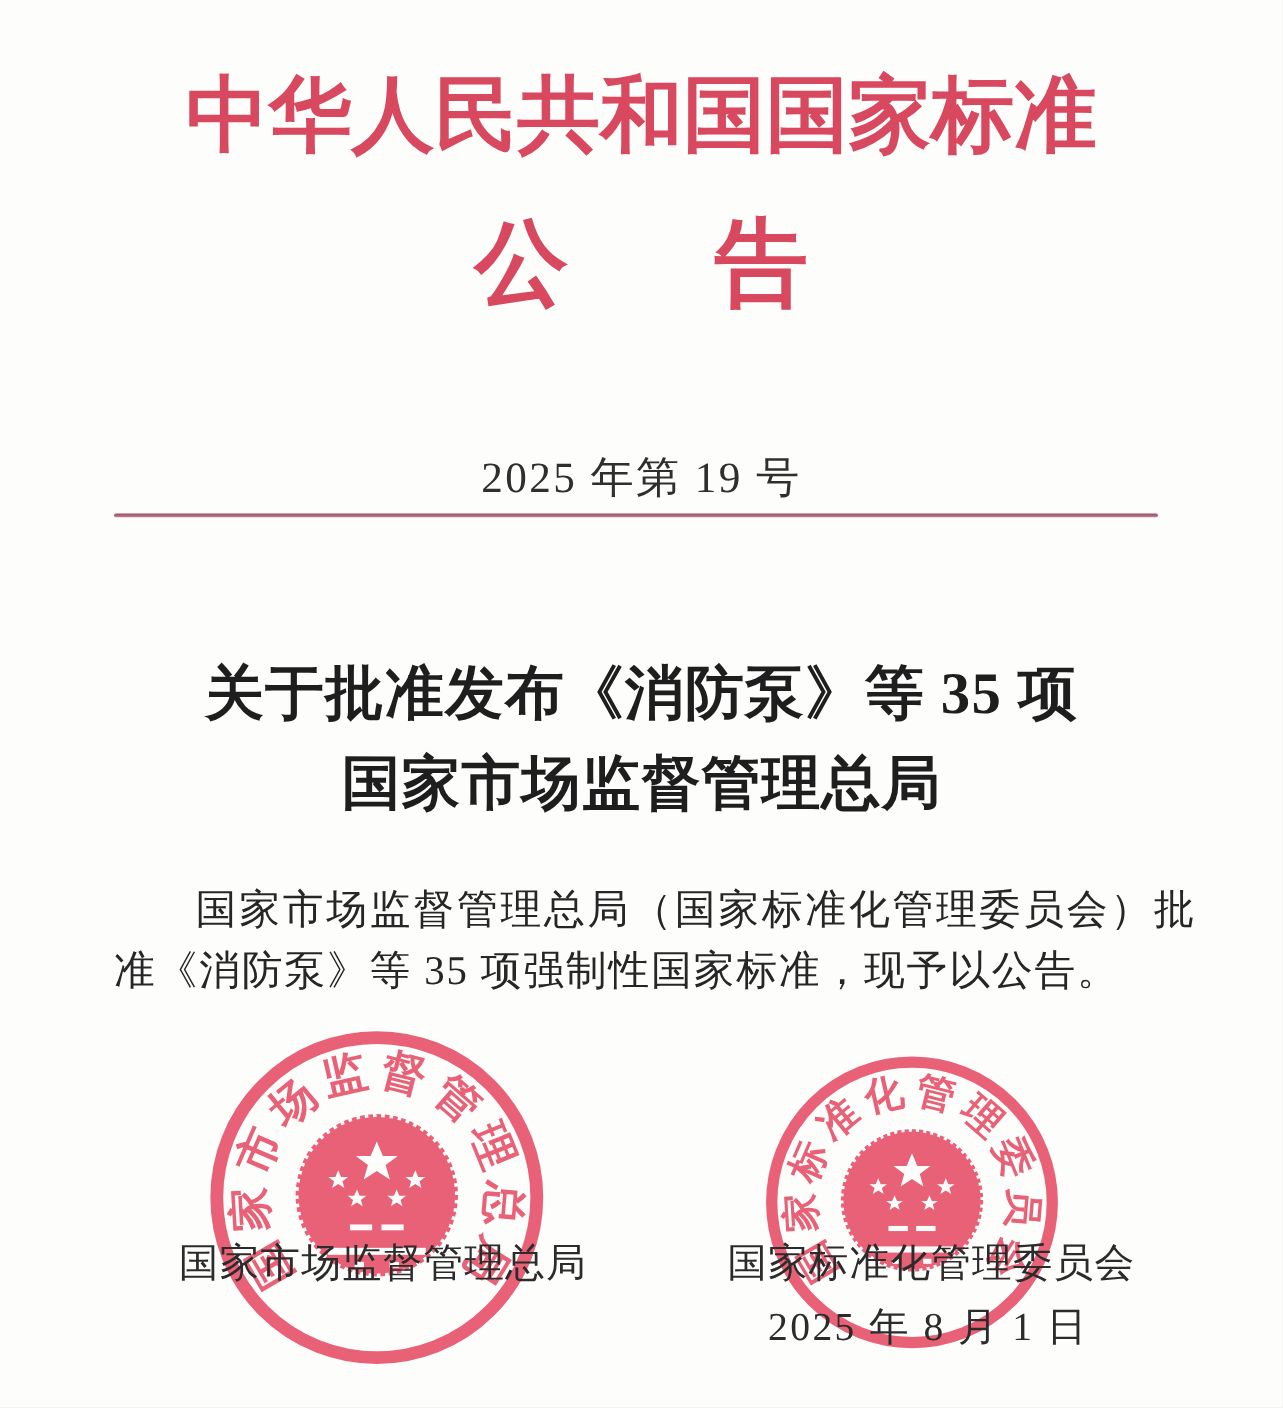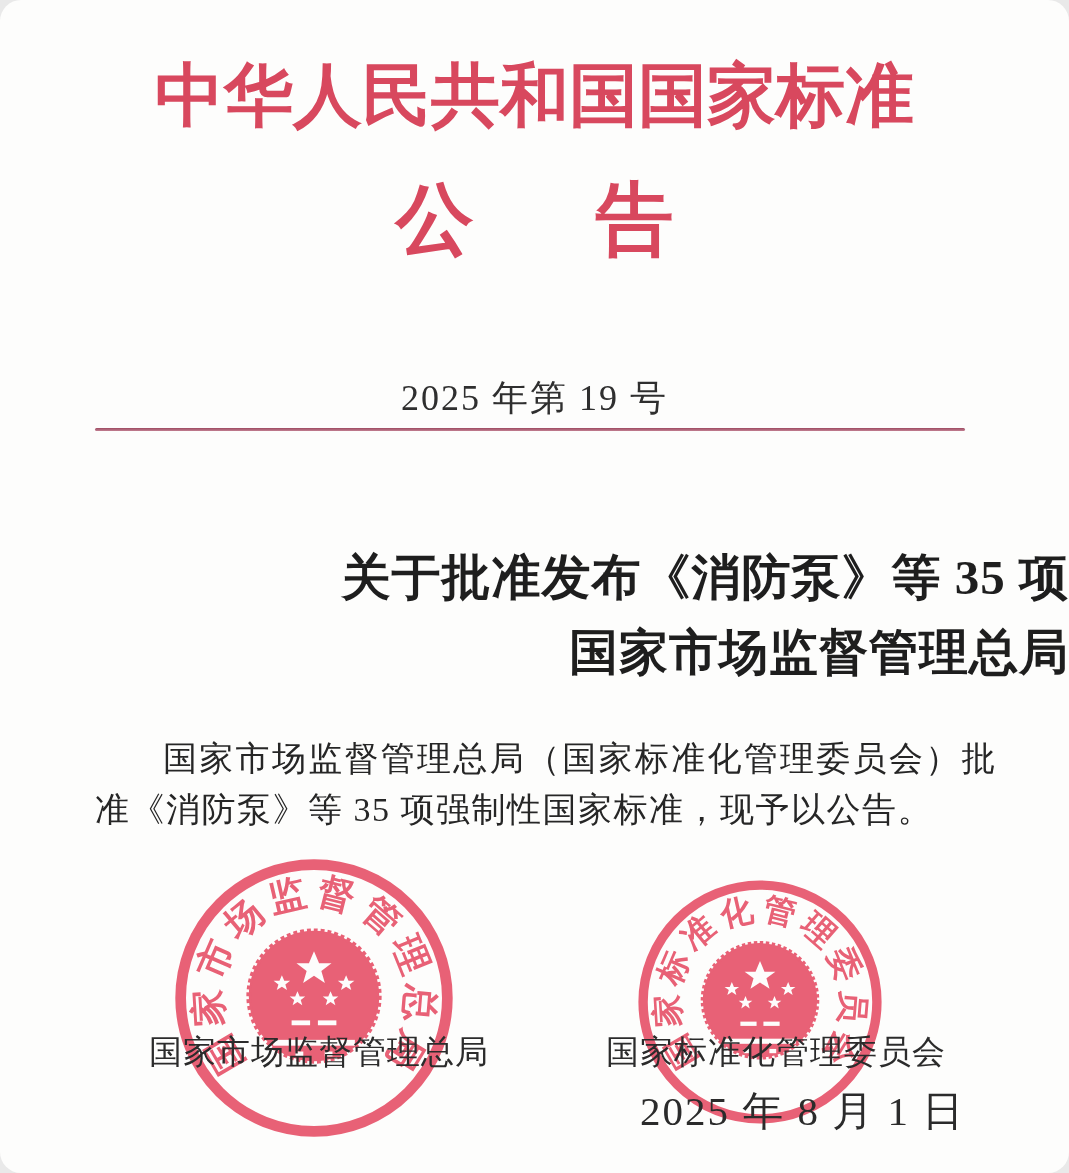--- a/index.html
+++ b/index.html
@@ -3,21 +3,20 @@
 <meta charset="utf-8">
 <style>
   html,body{margin:0;padding:0;background:#e9e9e9;}
   .page{
     position:relative;
     width:1069px;height:1173px;
     margin:0 auto;
     background:#fdfdfc;
     overflow:hidden;
     font-family:"Liberation Serif","DejaVu Serif",serif;
-    border-radius:21px;
   }
   
   .masthead{
     position:absolute;top:50px;left:0;width:100%;
     text-align:center;
     font-weight:bold;
     font-size:69px;
     letter-spacing:0px;
     color:var(--header-red);
     white-space:nowrap;
@@ -34,21 +33,21 @@
     letter-spacing:2px;
   }
   .red-rule{
     position:absolute;top:428px;left:95px;width:870px;height:3px;
     background:linear-gradient(#9c4a60,#c27f92);
     border-radius:2px;
   }
   
   .doc-title{
     position:absolute;top:540px;left:0;width:100%;
-    text-align:right;font-weight:bold;color:#1e1e1e;
+    text-align:center;font-weight:bold;color:#1e1e1e;
     font-size:49px;line-height:75px;
     letter-spacing:1px;
     font-family:Liberation Serif, serif;
   }
   
   .body-par{
     position:absolute;top:733px;left:84px;width:902px;
     font-size:34px;line-height:51px;color:#262626;
     text-align:justify;text-indent:2em;
     letter-spacing:1.5px;
@@ -65,21 +64,21 @@
   
   .org-name{
     position:absolute;top:1030px;
     font-size:33px;color:#2b2b2b;white-space:nowrap;
     letter-spacing:1px;z-index:3;
   }
   .org-left{left:149px;width:332px;text-align:center;}
   .org-right{left:606px;width:332px;text-align:center;}
   .sign-date{
     position:absolute;top:1084px;left:640px;width:260px;
-    text-align:center;font-size:41px;color:#2b2b2b;
+    text-align:center;font-size:33px;color:#2b2b2b;
     white-space:nowrap;letter-spacing:2px;z-index:3;
   }
 </style>
 </head>
 <body>
 
 <div class="page" style="--header-red:#d8485e;">
 
   <div class="masthead">中华人民共和国国家标准</div>
 

